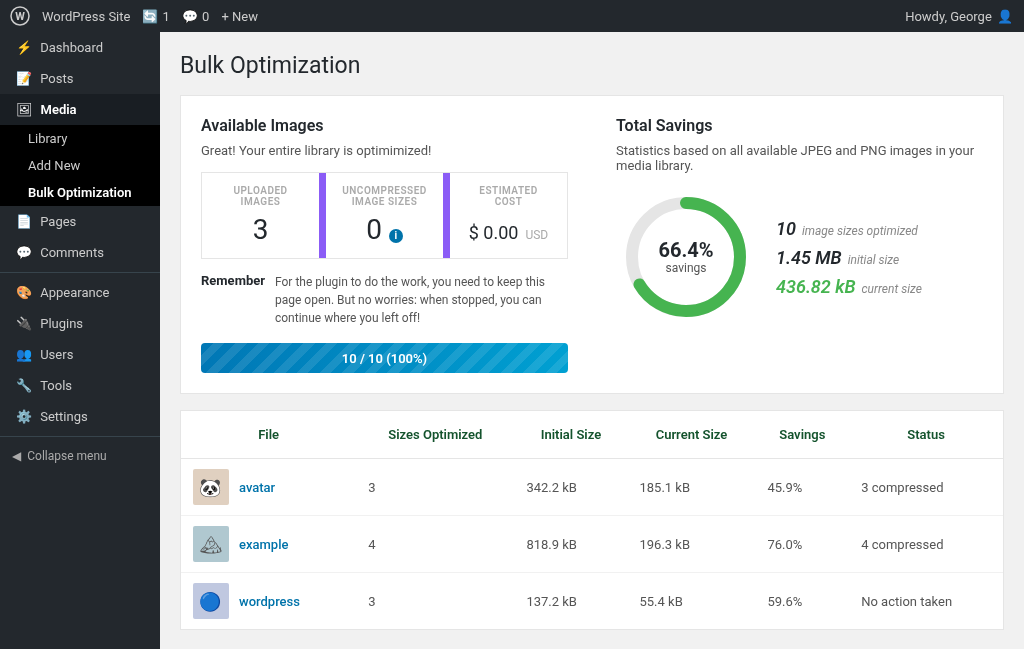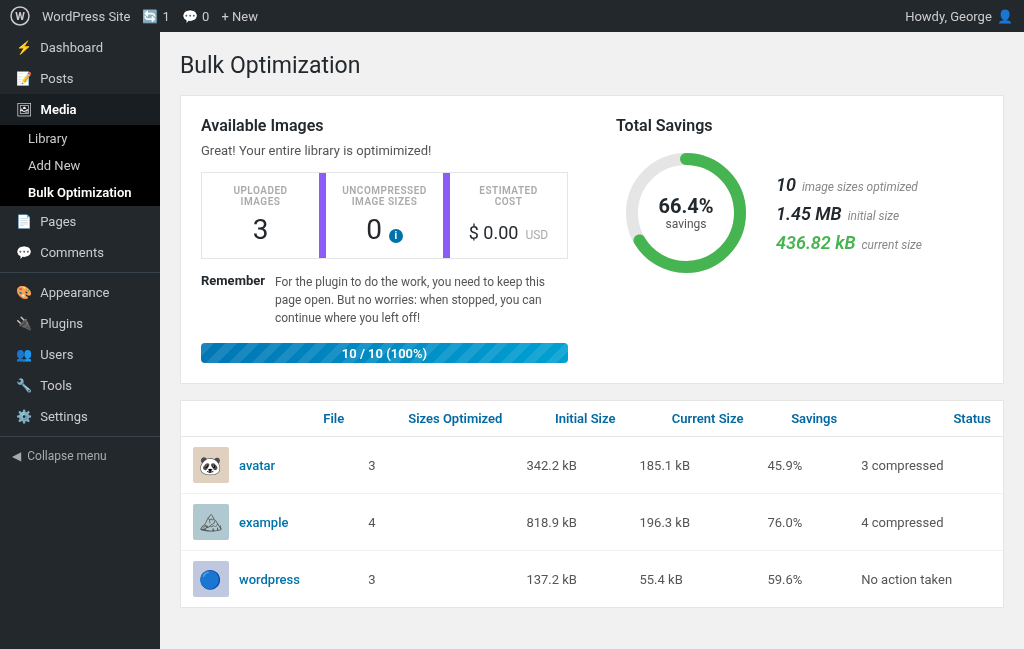--- a/index.html
+++ b/index.html
@@ -133,21 +133,21 @@
     .remember-text {
       color: #555;
       font-size: 12px;
       line-height: 1.5;
     }
 
     
     .progress-container {
       background: #0073aa;
       border-radius: 4px;
-      height: 20px;
+      height: 30px;
       display: flex;
       align-items: center;
       justify-content: center;
       margin-top: 16px;
       background: linear-gradient(to right, #0077b5, #00a0d2, #0077b5);
       background-size: 200% 100%;
       position: relative;
       overflow: hidden;
     }
     .progress-bar-stripes {
@@ -207,23 +207,23 @@
       color: #fff;
       border-radius: 50%;
       font-size: 10px;
       font-weight: 700;
       cursor: pointer;
     }
 
     
     .data-table { width: 100%; border-collapse: collapse; background: #fff; }
     .data-table th {
-      text-align: right;
-      padding: 10px 12px;
-      color: #0369a1;
+      text-align: center;
+      padding: 16px 12px;
+      color: #14532d;
       font-weight: 600;
       font-size: 13px;
       border-bottom: 1px solid #e5e5e5;
     }
     .data-table td {
       padding: 10px 12px;
       border-bottom: 1px solid #f1f1f1;
       font-size: 13px;
       color: #555;
     }
@@ -366,20 +366,21 @@
           </div>
 
           <div class="progress-container">
             <div class="progress-bar-stripes"></div>
             <span class="progress-text">10 / 10 (100%)</span>
           </div>
         </div>
 
         <div>
           <div class="card-section-title">Total Savings</div>
+          <div class="card-subtitle">Statistics based on all available JPEG and PNG images in your media library.</div>
 
           <div class="savings-area">
             <div class="donut-wrapper">
               <svg width="140" height="140" viewBox="0 0 140 140" class="donut-svg">
 
                 <circle cx="70" cy="70" r="54" fill="none" stroke="#e5e5e5" stroke-width="12"></circle>
 
                 <circle cx="70" cy="70" r="54" fill="none" stroke="#46b450" stroke-width="12" stroke-dasharray="225.3 113.9" stroke-linecap="round"></circle>
               </svg>
               <div class="donut-label">

